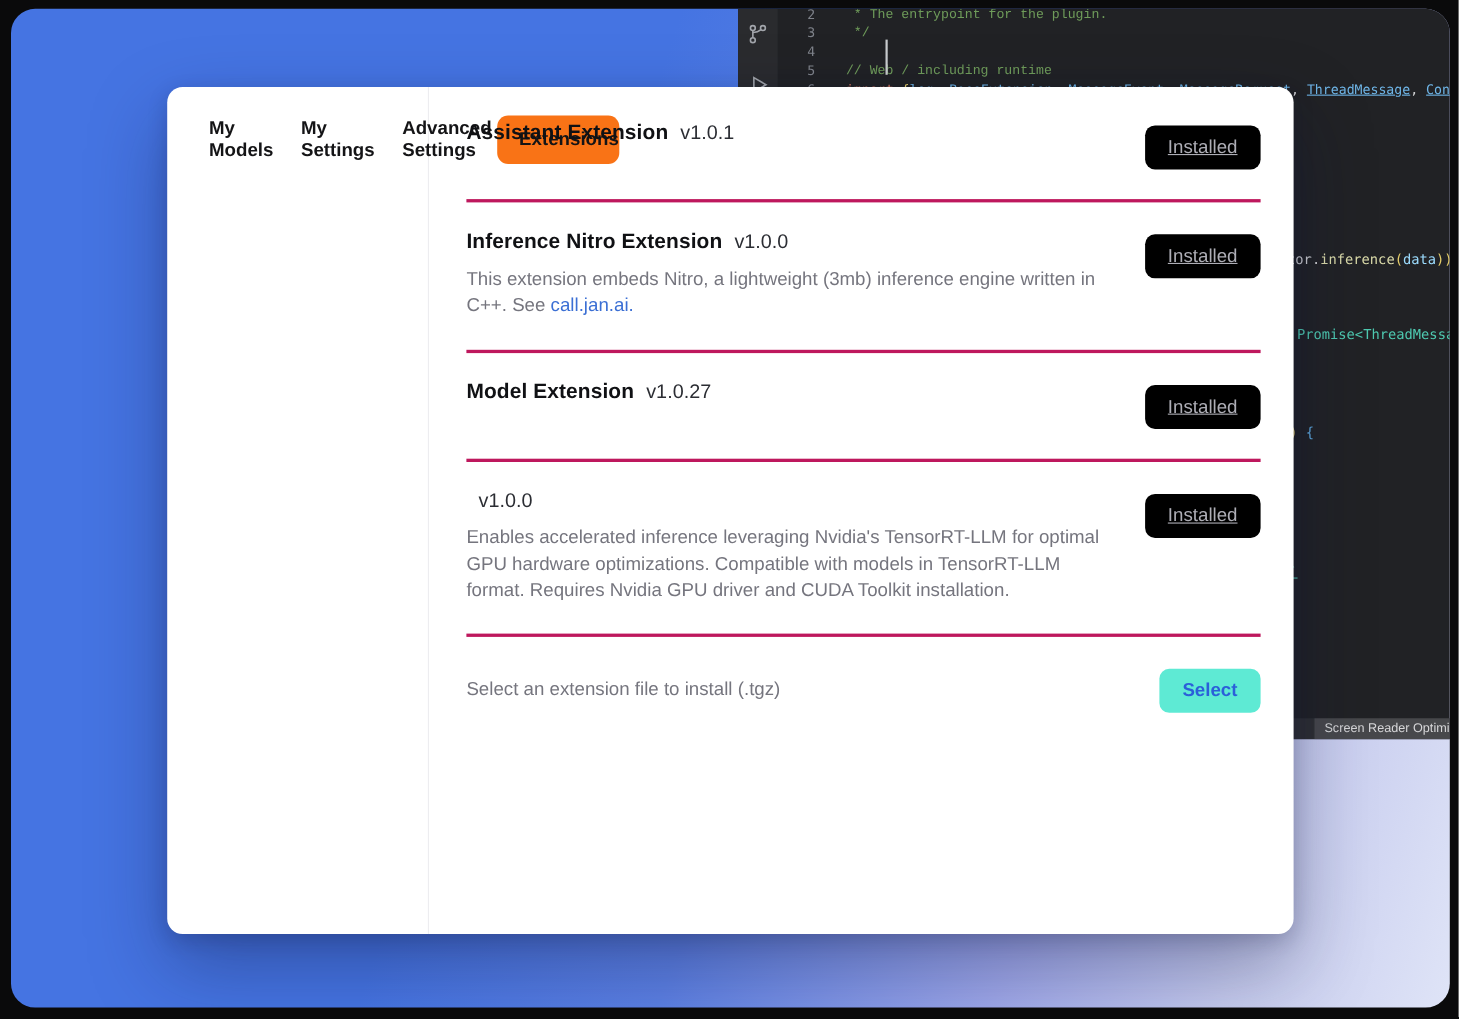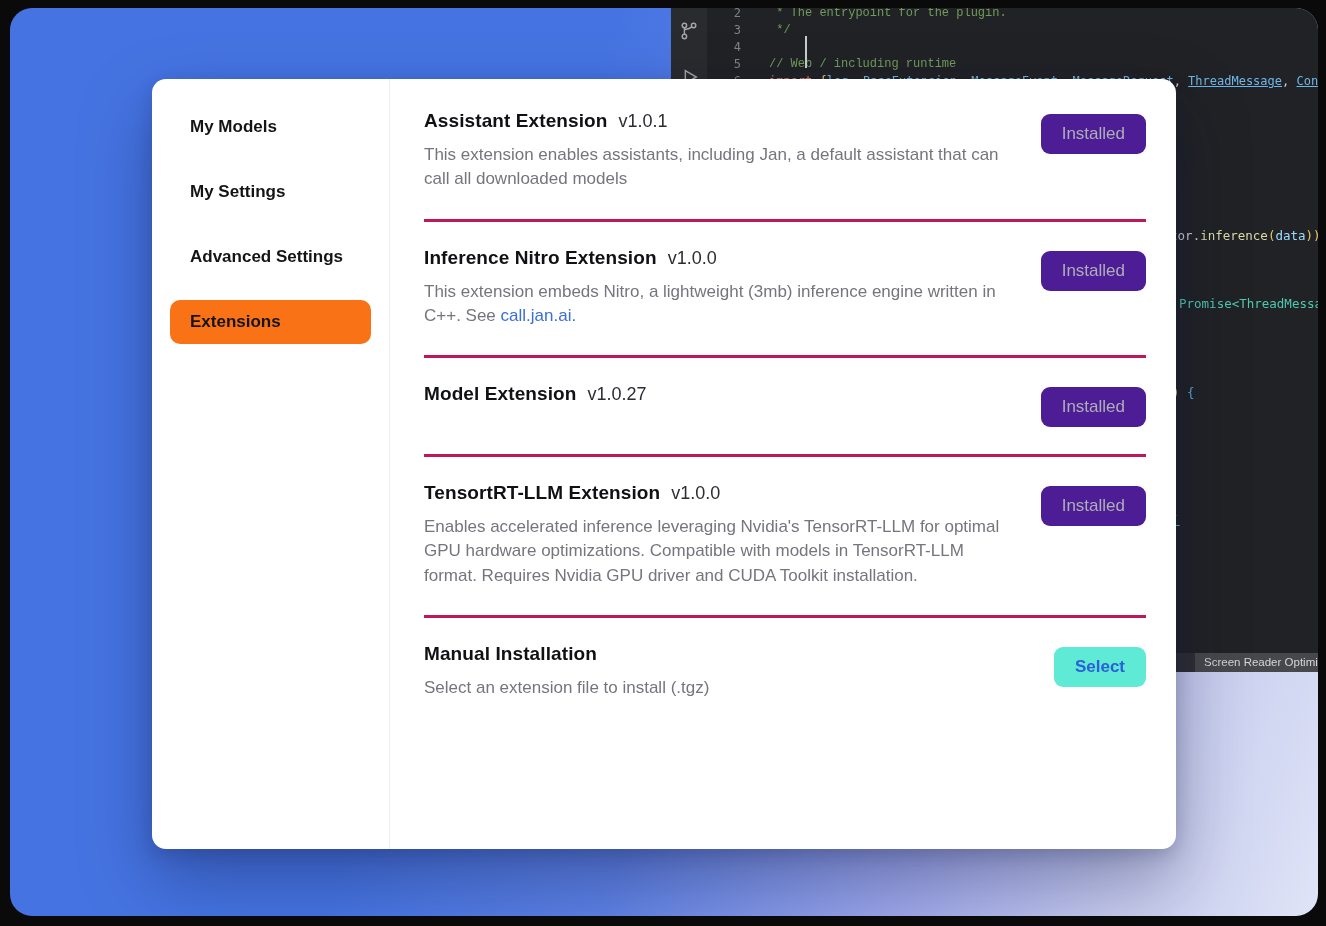--- a/index.html
+++ b/index.html
@@ -98,21 +98,21 @@
     background: #ffffff;
     border-radius: 14px;
     box-shadow: 0 30px 70px rgba(15, 20, 60, 0.35), 0 6px 18px rgba(15,20,60,0.18);
     display: flex;
     overflow: hidden;
   }
   .modal-sidebar {
     width: 238px; flex: 0 0 238px;
     border-right: 1px solid #ededf0;
     padding: 26px 18px 0 18px;
-    display: flex; flex-direction: column; gap: 21px;
+    display: flex; flex-direction: row; gap: 5px;
   }
   .side-item {
     height: 44px; display: flex; align-items: center;
     padding-left: 20px; border-radius: 10px;
     font-size: 17px; font-weight: 700; color: #141416;
     cursor: pointer;
   }
   .side-item.active { background: #f97316; }
 
   .modal-content {
@@ -131,21 +131,21 @@
   .ext-title { font-size: 19px; font-weight: 700; color: #101114; letter-spacing: .1px; }
   .ext-version { font-size: 18px; font-weight: 400; color: #2b2d33; margin-left: 11px; }
   .ext-desc { margin-top: 11px; font-size: 17px; line-height: 1.43; color: #75757e; }
   .ext-link { color: #3b6fd4; text-decoration: none; cursor: pointer; }
   .btn {
     border: none; border-radius: 9px;
     font-family: "Liberation Sans", sans-serif;
     font-size: 17px; padding: 10px 21px;
     margin-top: 4px; flex: 0 0 auto;
   }
-  .btn-installed { background: #4c1d95; color: #aeaeb6; cursor: default; }
+  .btn-installed { background: #000000; color: #aeaeb6; cursor: default; text-decoration: underline; }
   .btn-select { background: #5eead4; color: #2b5fd9; font-weight: 700; cursor: pointer; }
 </style>
 </head>
 <body>
 
 <div class="canvas">
 
   <div class="editor">
     <div class="activity-bar">
       <svg class="activity-icon" viewBox="0 0 24 24" fill="none" stroke="currentColor" stroke-width="1.6">
@@ -213,21 +213,20 @@
     </div>
 
     <div class="modal-content">
 
       <div class="ext-row first">
         <div class="ext-info">
           <div class="ext-title-line">
             <span class="ext-title">Assistant Extension</span>
             <span class="ext-version">v1.0.1</span>
           </div>
-          <div class="ext-desc">This extension enables assistants, including Jan, a default assistant that can call all downloaded models</div>
         </div>
         <button class="btn btn-installed">Installed</button>
       </div>
 
       <div class="ext-row">
         <div class="ext-info">
           <div class="ext-title-line">
             <span class="ext-title">Inference Nitro Extension</span>
             <span class="ext-version">v1.0.0</span>
           </div>
@@ -242,33 +241,29 @@
             <span class="ext-title">Model Extension</span>
             <span class="ext-version">v1.0.27</span>
           </div>
         </div>
         <button class="btn btn-installed">Installed</button>
       </div>
 
       <div class="ext-row">
         <div class="ext-info">
           <div class="ext-title-line">
-            <span class="ext-title">TensortRT-LLM Extension</span>
             <span class="ext-version">v1.0.0</span>
           </div>
           <div class="ext-desc">Enables accelerated inference leveraging Nvidia's TensorRT-LLM for optimal GPU hardware optimizations. Compatible with models in TensorRT-LLM format. Requires Nvidia GPU driver and CUDA Toolkit installation.</div>
         </div>
         <button class="btn btn-installed">Installed</button>
       </div>
 
       <div class="ext-row last">
         <div class="ext-info">
-          <div class="ext-title-line">
-            <span class="ext-title">Manual Installation</span>
-          </div>
           <div class="ext-desc">Select an extension file to install (.tgz)</div>
         </div>
         <button class="btn btn-select">Select</button>
       </div>
 
     </div>
   </div>
 
 </div>
 

